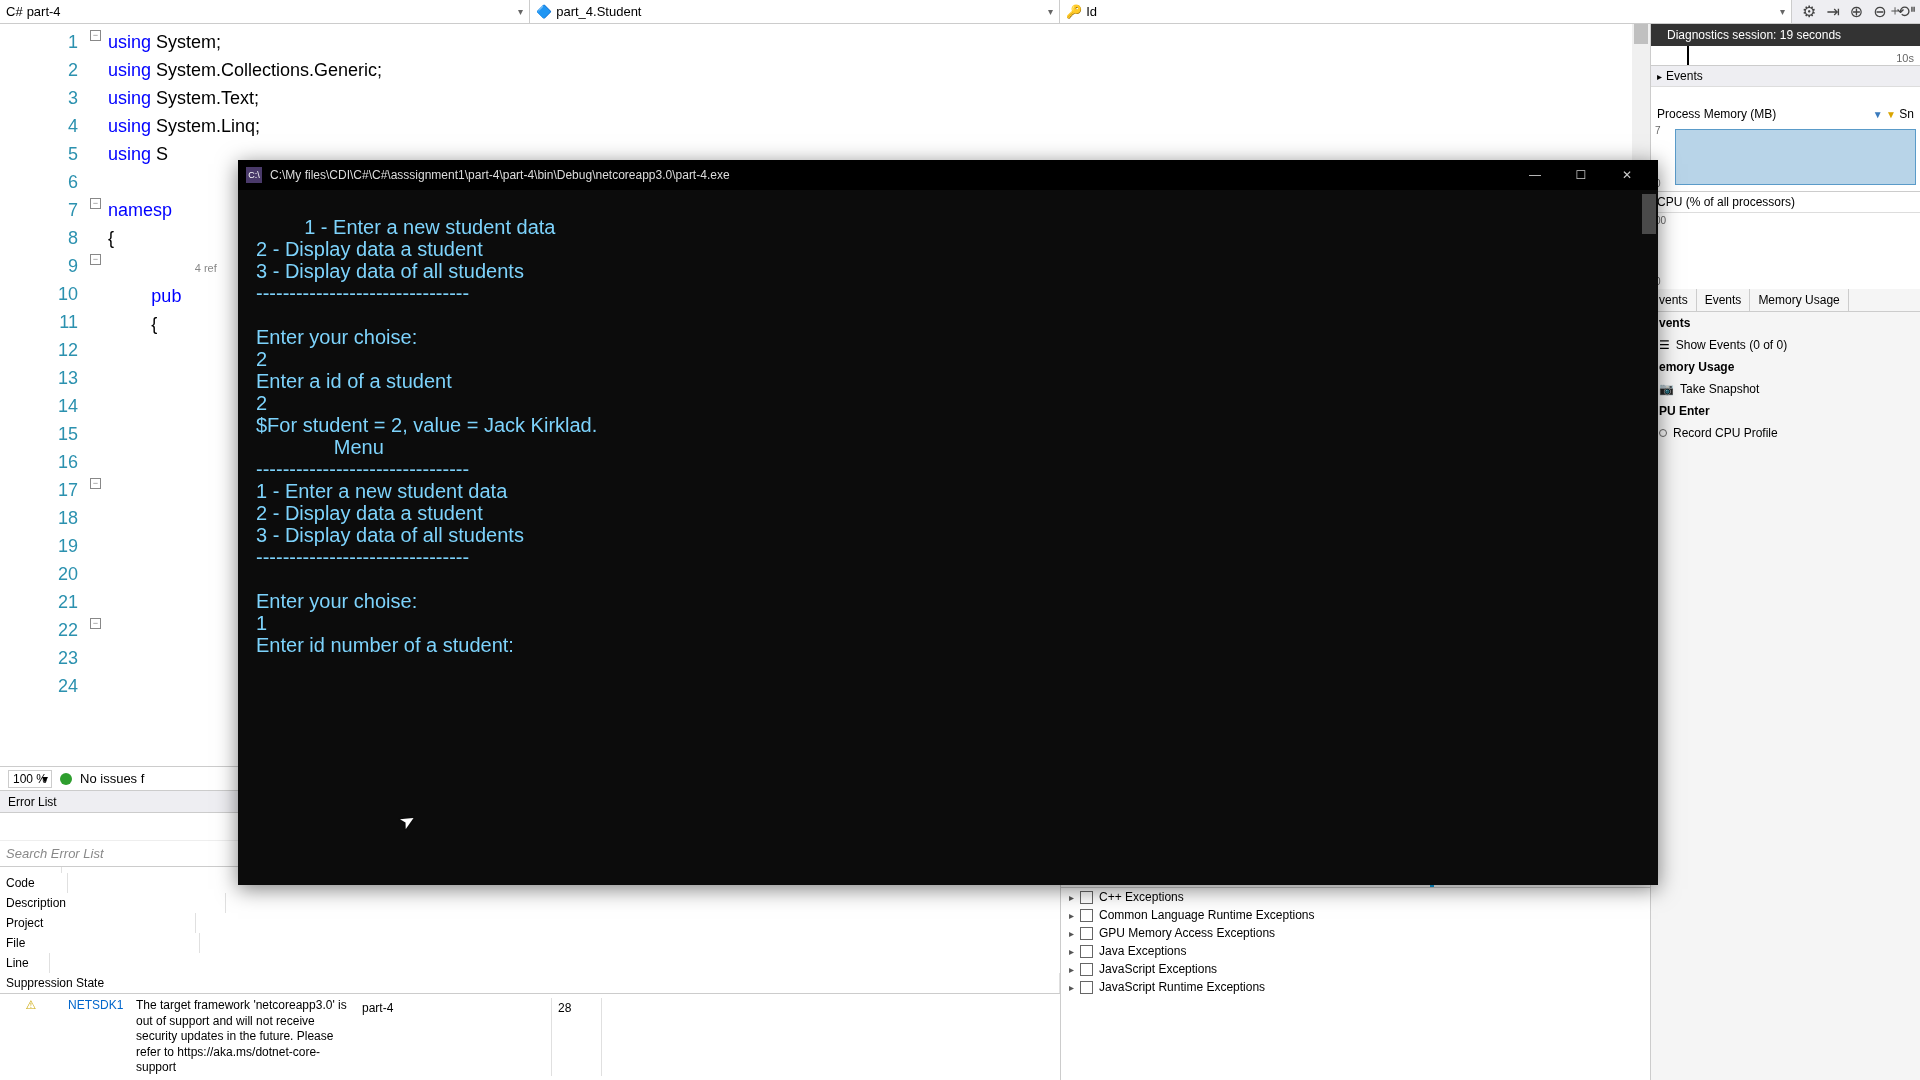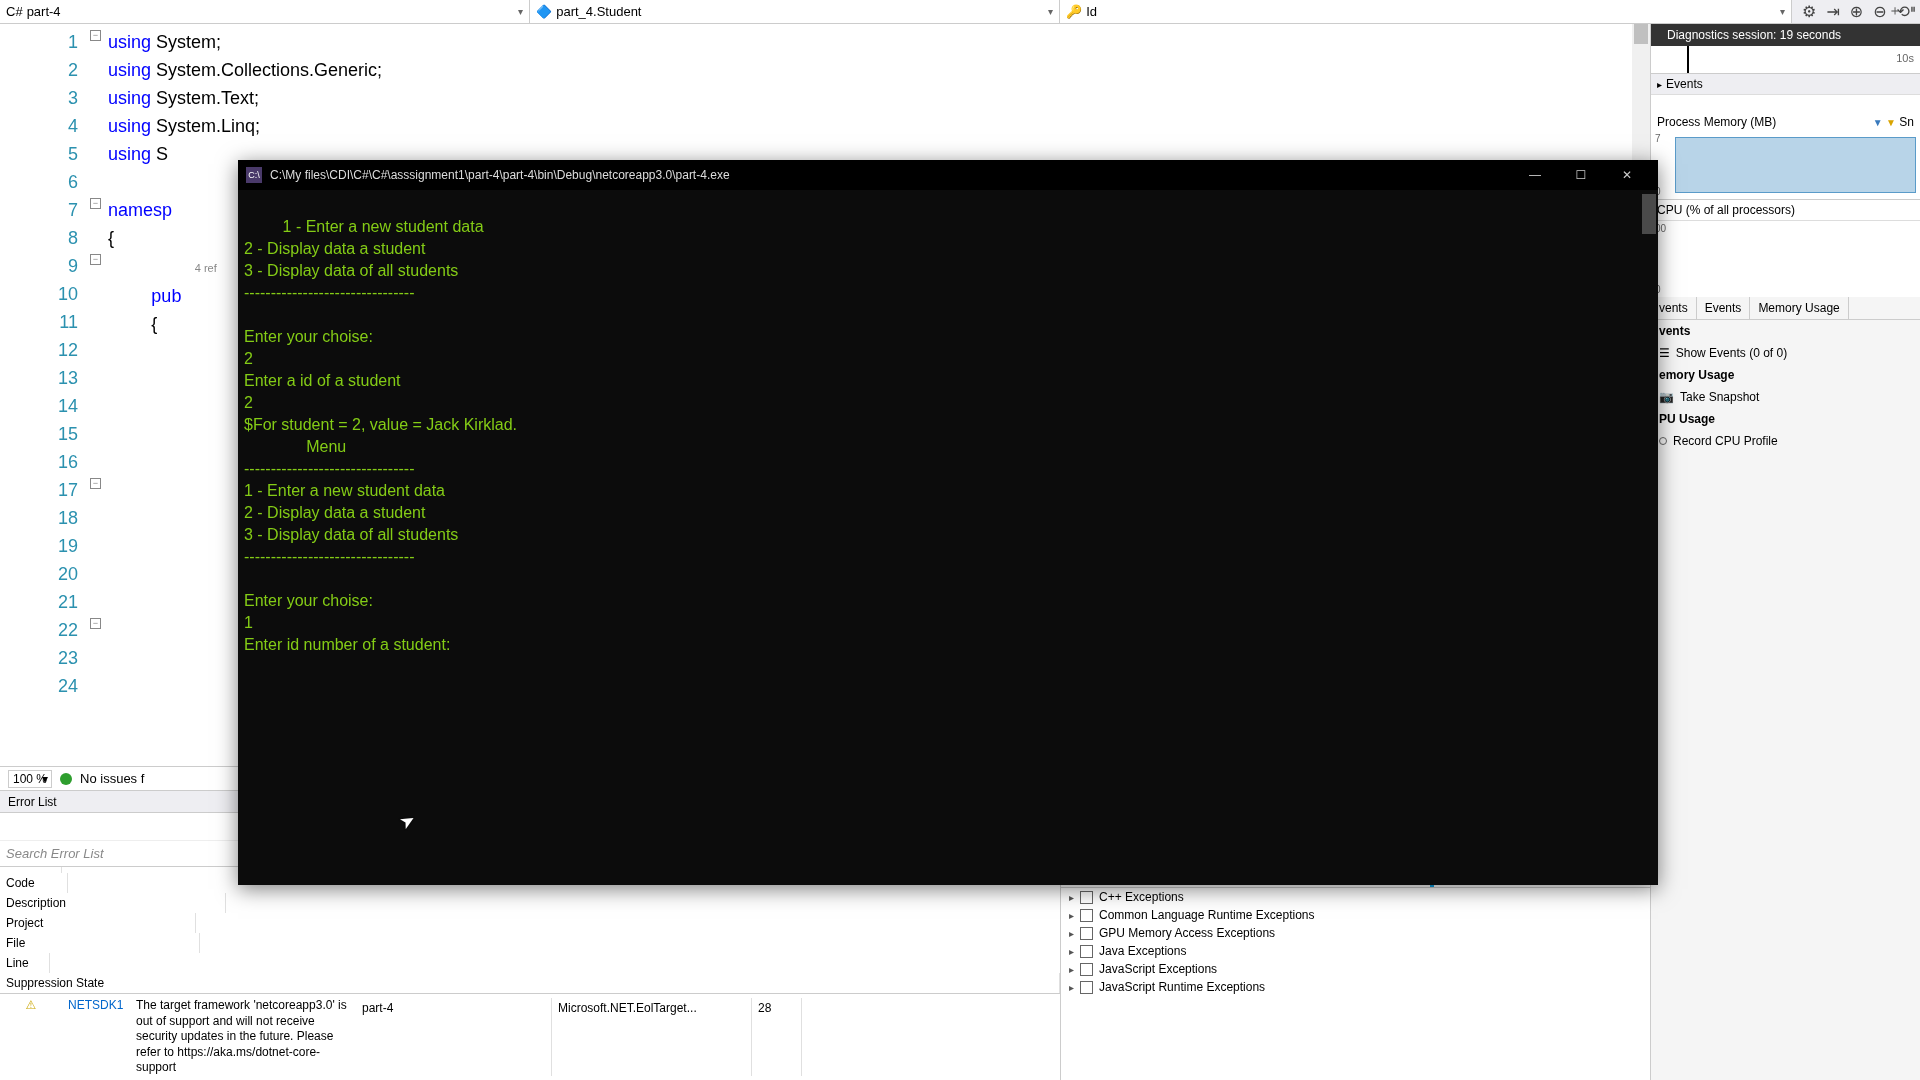--- a/index.html
+++ b/index.html
@@ -55,21 +55,21 @@
 .exception-panel { flex: 1; border-left: 1px solid #ccc; }
 .exc-header-row { display: flex; border-bottom: 1px solid #ccc; }
 .exc-col1 { flex: 1; padding: 3px 8px; font-size: 12px; }
 .exc-col2 { width: 220px; padding: 3px 8px; border-left: 4px solid #0ea5e9; font-size: 12px; font-family: Liberation Mono, monospace; }
 .exc-item { display: flex; align-items: center; padding: 2px 8px; gap: 6px; font-size: 12px; }
 .tree-caret { color: #555; font-size: 10px; }
 .cb { width: 13px; height: 13px; border: 1px solid #666; }
 
 .diag-panel { width: 270px; background: #f5f5f5; border-left: 1px solid #ccc; display: flex; flex-direction: column; font-size: 12px; }
 .diag-session { background: #333; color: #fff; padding: 4px 16px; }
-.timeline { height: 28px; background: #fff; border-bottom: 1px solid #ccc; position: relative; }
+.timeline { height: 20px; background: #fff; border-bottom: 1px solid #ccc; position: relative; }
 .time-mark { position: absolute; top: 6px; font-size: 11px; color: #666; }
 .playhead { position: absolute; top: 0; width: 2px; height: 100%; background: #000; }
 .section-head { display: flex; align-items: center; padding: 3px 6px; border-bottom: 1px solid #ddd; background: #eeeef2; gap: 4px; }
 .section-head .caret { font-size: 10px; }
 .proc-mem { border-bottom: 1px solid #ccc; }
 .mem-chart { height: 68px; position: relative; background: #fff; }
 .mem-fill { position: absolute; left: 24px; top: 6px; right: 4px; bottom: 6px; background: #b8d4e8; border: 1px solid #5a9bc9; }
 .axis-lbl { position: absolute; left: 4px; font-size: 10px; color: #666; }
 .cpu-chart { height: 76px; background: #fff; position: relative; }
 .tabs-row { display: flex; border-bottom: 1px solid #ccc; }
@@ -78,21 +78,21 @@
 .cam-icon { color: #555; }
 .dot-icon { width: 8px; height: 8px; border-radius: 50%; border: 1px solid #666; }
 .pause-btn { position: absolute; right: 4px; top: 2px; color: #555; }
 
 
 .console-window { position: absolute; left: 238px; top: 160px; width: 1420px; height: 725px; background: #0c0c0c; box-shadow: 0 4px 20px rgba(0,0,0,0.5); }
 .console-title { height: 30px; background: #000; display: flex; align-items: center; padding: 0 8px; color: #ddd; font-size: 12px; }
 .con-icon { width: 16px; height: 16px; background: #4a3a6a; margin-right: 8px; display: flex; align-items: center; justify-content: center; font-size: 9px; color: #fff; }
 .win-controls { margin-left: auto; display: flex; }
 .win-btn { width: 46px; height: 30px; display: flex; align-items: center; justify-content: center; color: #ccc; font-size: 12px; cursor: pointer; }
-.console-body { padding: 4px 6px; font-family: Consolas, monospace; font-size: 16px; line-height: 22px; color: #84cc16; white-space: pre; height: calc(100% - 30px); overflow: hidden; position: relative; }
+.console-body { padding: 4px 6px; font-family: Consolas, monospace; font-size: 20px; line-height: 22px; color: #7dd3fc; white-space: pre; height: calc(100% - 30px); overflow: hidden; position: relative; margin-left: 12px; }
 .con-scroll { position: absolute; right: 2px; top: 4px; width: 14px; height: 40px; background: #4a4a4a; }
 .cursor-arrow { position: absolute; left: 400px; top: 810px; font-size: 18px; color: #fff; text-shadow: 0 0 2px #000; transform: rotate(-30deg); }
 
 .vscroll { position: absolute; right: 0; top: 0; width: 18px; height: 100%; background: #f0f0f0; }
 .vscroll-thumb { position: absolute; top: 0; left: 2px; width: 14px; height: 20px; background: #c0c0c0; }
 .plus-btn { position: absolute; right: 18px; top: 2px; font-size: 14px; color: #555; cursor: pointer; }
 
 .proc-mem-head { display: flex; align-items: center; justify-content: space-between; padding: 2px 6px; background: #fff; }
 .tri-y { color: #d9a400; font-size: 10px; }
 .tri-b { color: #3a7abd; font-size: 10px; }
@@ -206,21 +206,20 @@
           <div class="err-col c-proj">Project</div>
           <div class="err-col c-file">File</div>
           <div class="err-col c-line">Line</div>
           <div class="err-col c-supp">Suppression State</div>
         </div>
         <div class="err-body">
           <div class="warn-icon">⚠</div>
           <div class="code-link">NETSDK1</div>
           <div class="desc-cell">The target framework 'netcoreapp3.0' is out of support and will not receive security updates in the future. Please refer to https://aka.ms/dotnet-core-support</div>
           <div class="err-col c-proj">part-4</div>
-          <div class="err-col c-file">Microsoft.NET.EolTarget...</div>
           <div class="err-col c-line">28</div>
         </div>
       </div>
 
       <div class="exception-panel">
         <div class="exc-header-row">
           <div class="exc-col1">Break When Thrown</div>
           <div class="exc-col2">Conditions</div>
         </div>
         <div class="exc-item">
@@ -295,21 +294,21 @@
     <div class="ev-row" style="font-weight:bold;">vents</div>
     <div class="ev-row">
       <span>☰</span>
       <span>Show Events (0 of 0)</span>
     </div>
     <div class="ev-row" style="font-weight:bold;">emory Usage</div>
     <div class="ev-row">
       <span class="cam-icon">📷</span>
       <span>Take Snapshot</span>
     </div>
-    <div class="ev-row" style="font-weight:bold;">PU Usage</div>
+    <div class="ev-row" style="font-weight:bold;">PU Enter</div>
     <div class="ev-row">
       <span class="dot-icon"></span>
       <span>Record CPU Profile</span>
     </div>
   </div>
 </div>
 
 <div class="console-window">
   <div class="console-title">
     <span class="con-icon">C:\</span>

